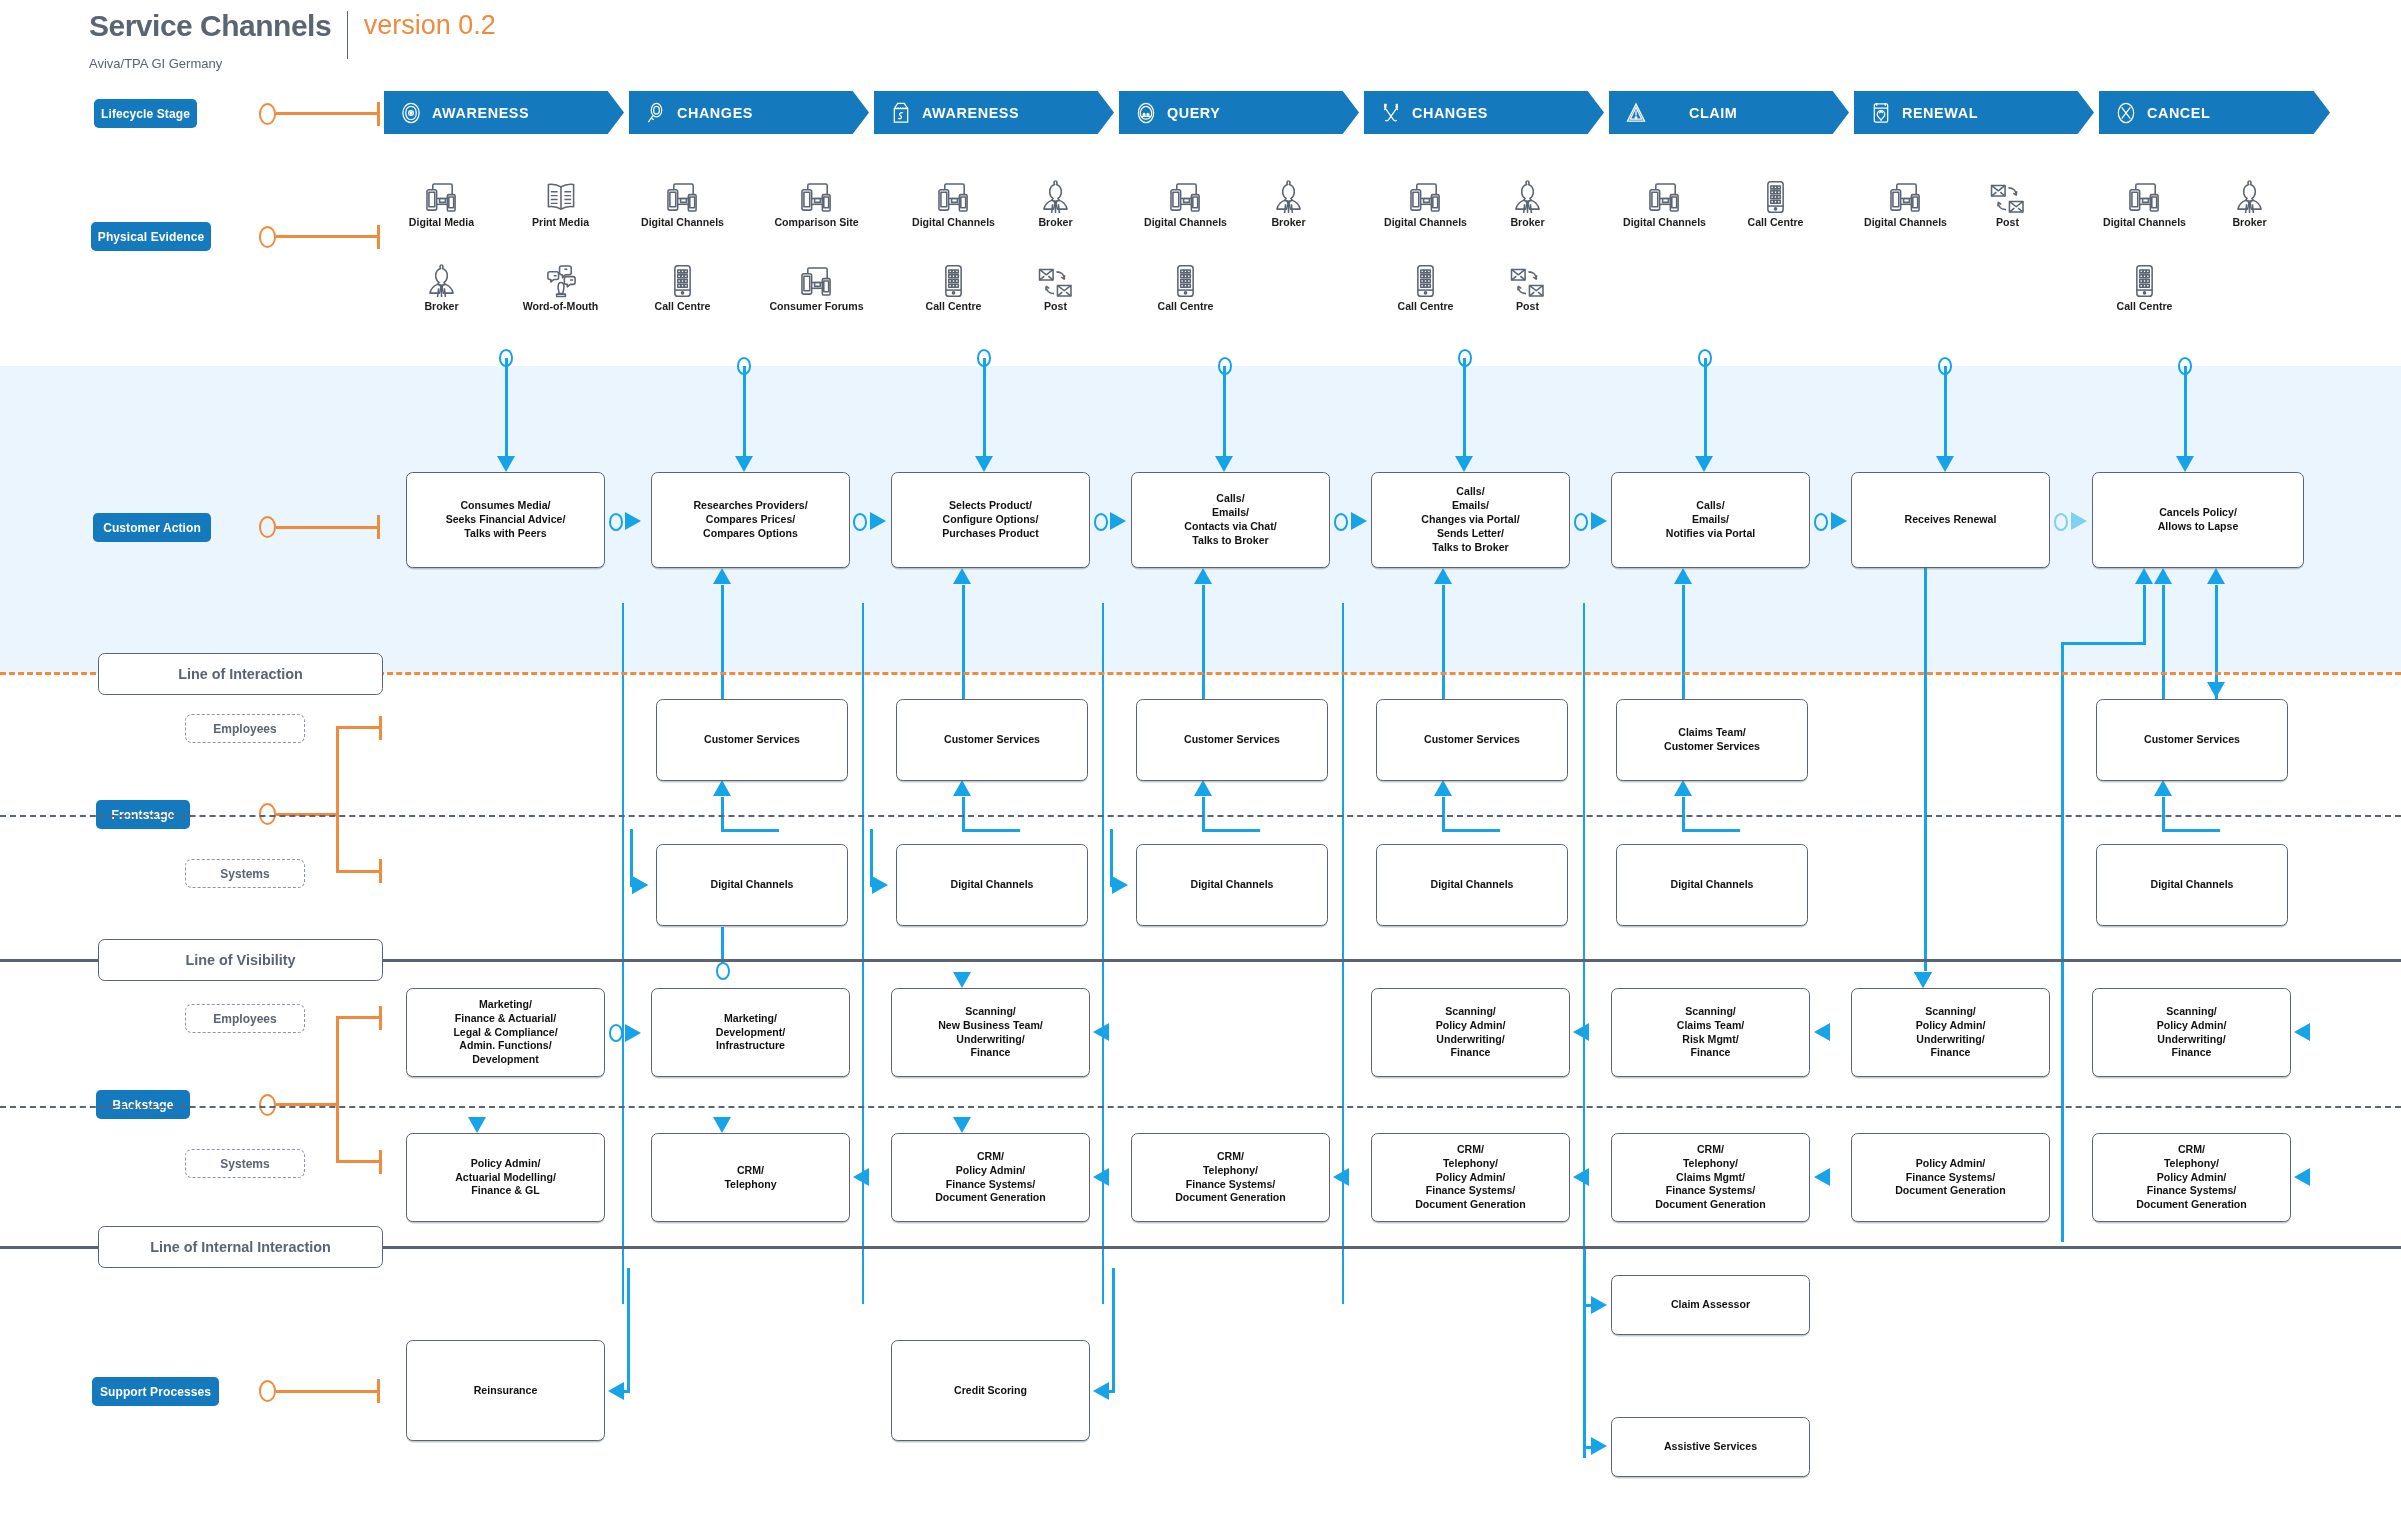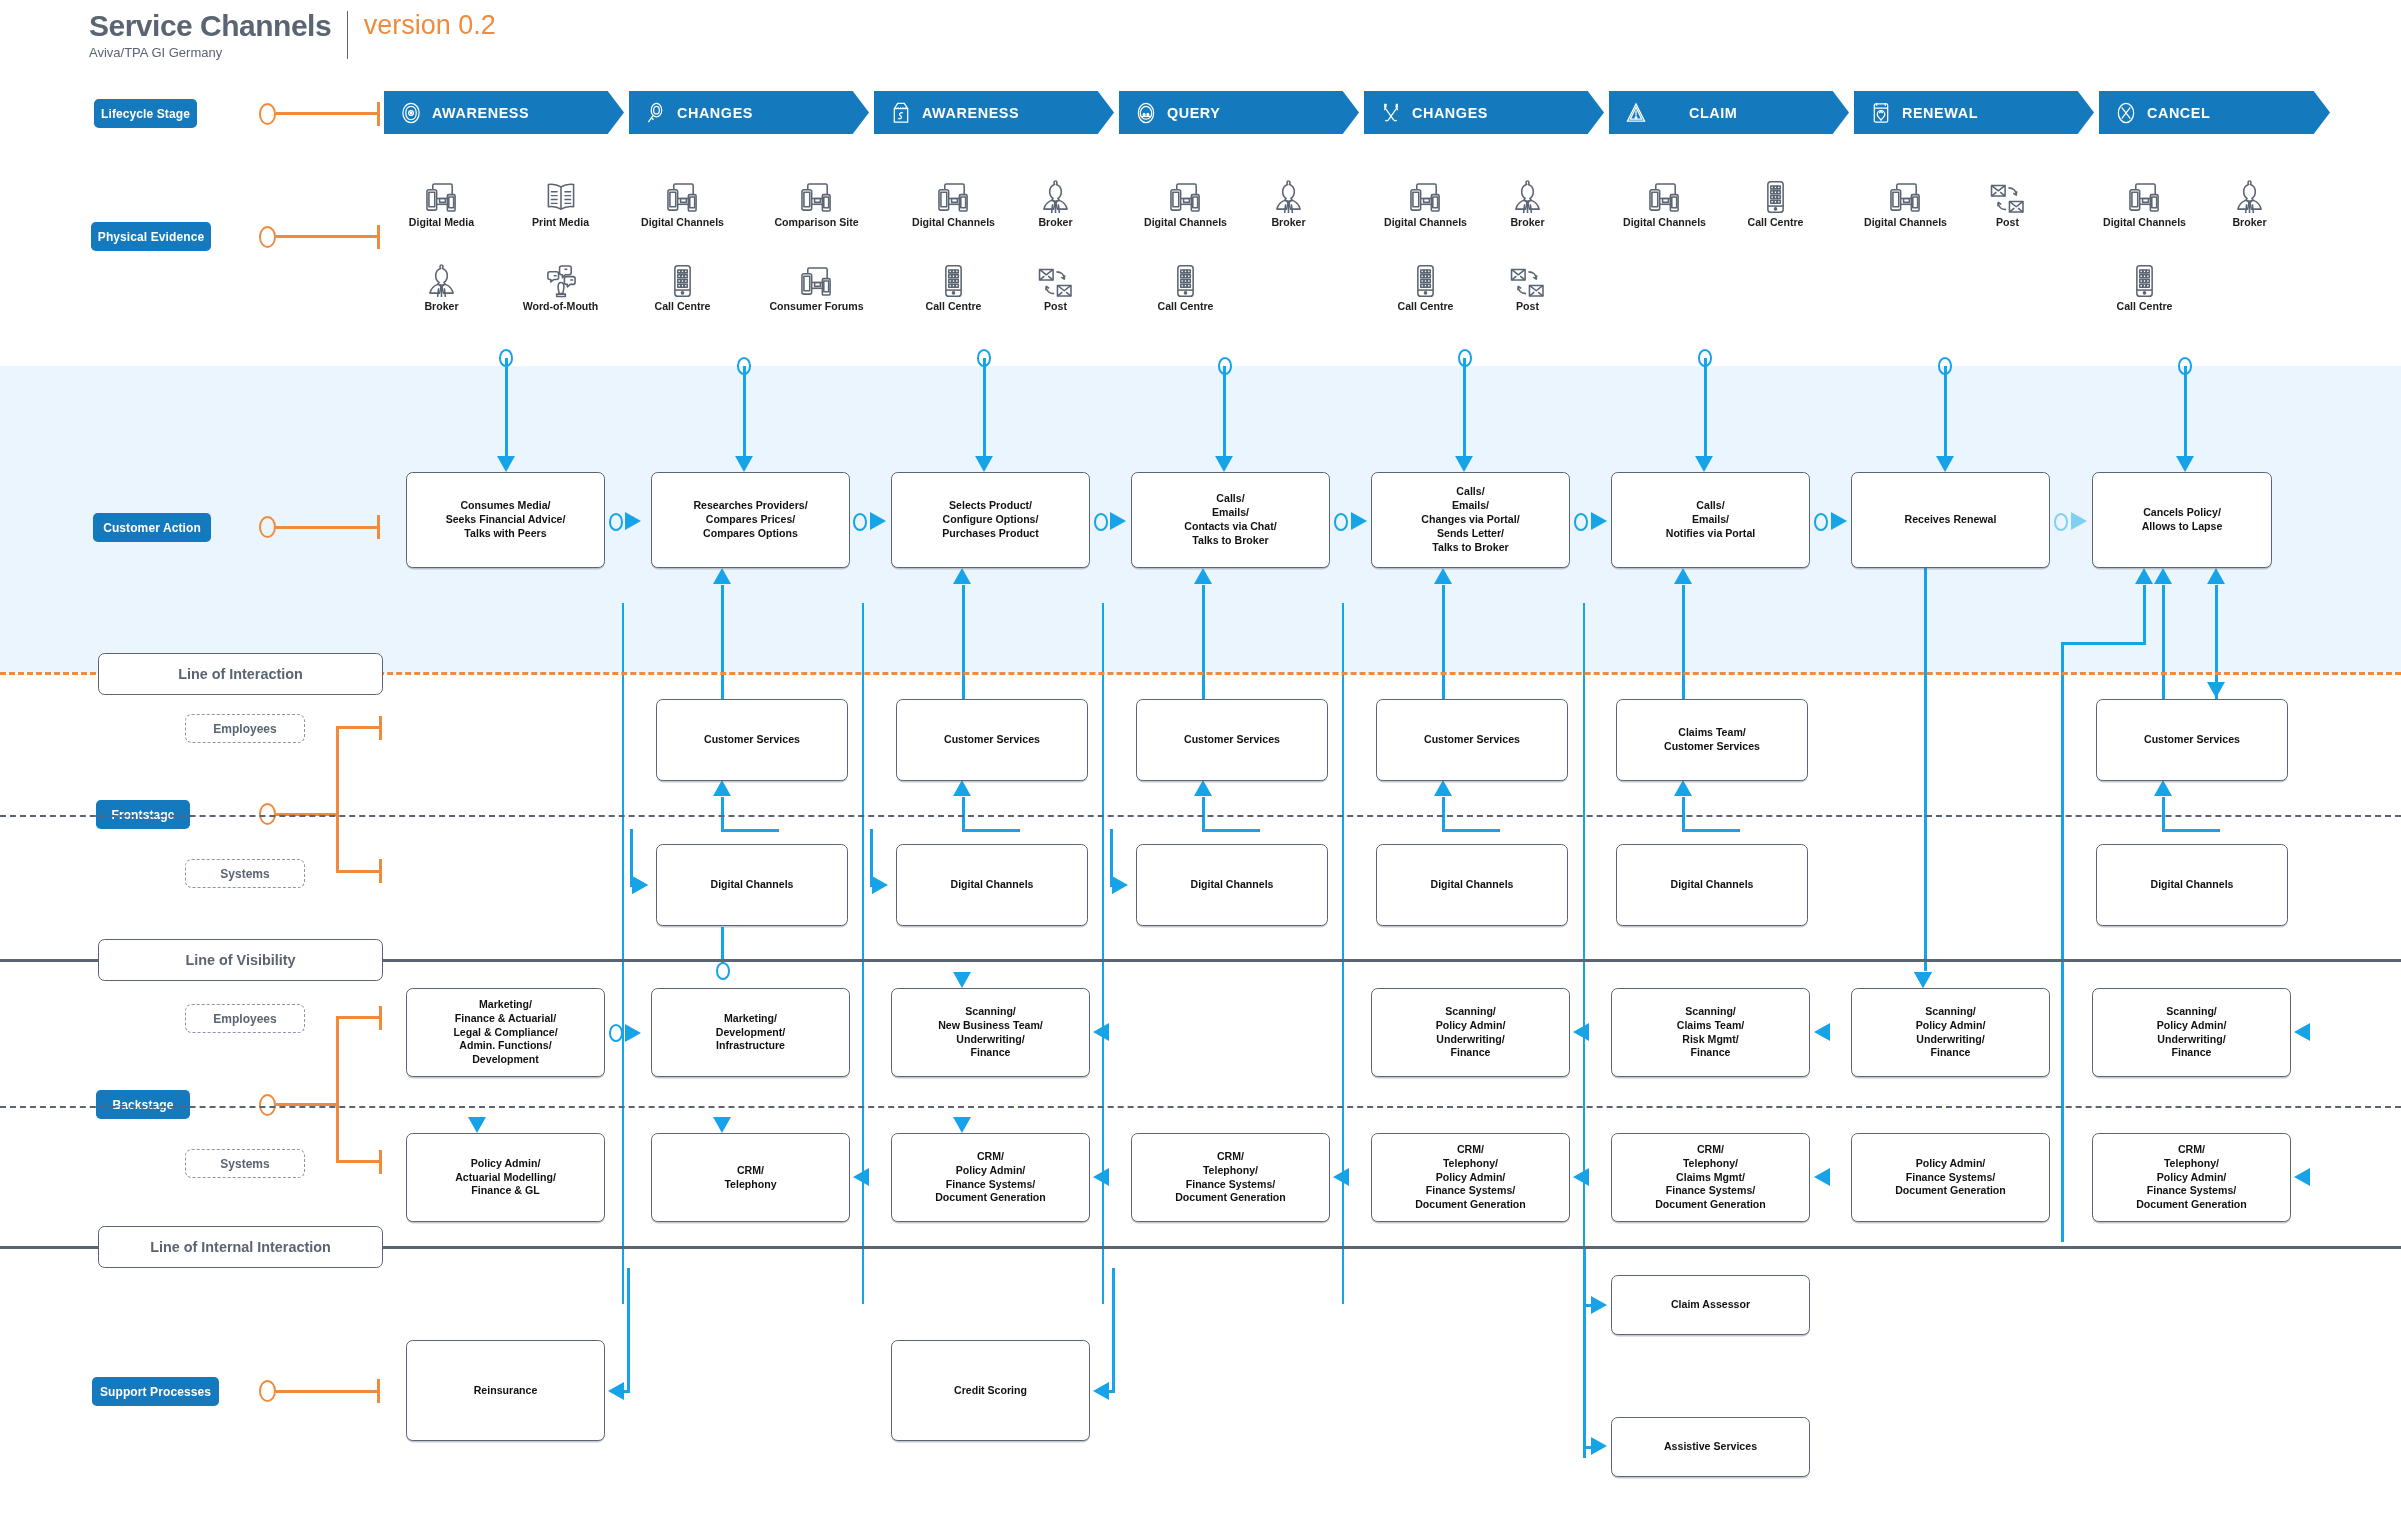--- a/index.html
+++ b/index.html
@@ -6,21 +6,21 @@
   body{width:2401px;height:1537px;position:relative;font-family:"Liberation Sans",sans-serif;overflow:hidden;}
   #stage{position:absolute;left:0;top:0;width:2401px;height:1537px;}
 
   
   .band{position:absolute;left:0;width:2401px;}
   .band-customer{top:366px;height:307px;background:#eaf5fd;}
 
   
   .title-wrap{position:absolute;left:89px;top:10.6px;display:flex;align-items:flex-start;}
   .title-main{font-size:30px;font-weight:bold;color:#5a6472;line-height:1.0;letter-spacing:-0.5px;}
-  .title-sub{font-size:13px;color:#5a6472;margin-top:4px;}
+  .title-sub{font-size:13px;color:#5a6472;margin-top:15px;}
   .title-div{width:1.9px;height:48px;background:#5a6472;margin:0 15.4px;}
   .title-ver{font-size:27px;color:#f08b3e;line-height:1.0;margin-top:1.9px;}
 
   
   .pill{position:absolute;background:#1579bd;color:#fff;border-radius:4.8px;
         font-size:12px;font-weight:bold;display:flex;align-items:center;justify-content:center;
         text-align:center;letter-spacing:0.1px;}
   .pill-dash{position:absolute;border:1.4px dashed #8b95a3;border-radius:6.7px;color:#5a6472;
         font-size:12px;font-weight:bold;display:flex;align-items:center;justify-content:center;background:#fff;}
   .linebox{position:absolute;border:1.9px solid #5a6472;border-radius:6.7px;background:#fff;
@@ -771,21 +771,21 @@
       </div>
       <div class="nbox" style="left: 1371px; top: 472px; width: 199px; height: 96px;">
         <span>Calls/<br>Emails/<br>Changes via Portal/<br>Sends Letter/<br>Talks to Broker</span>
       </div>
       <div class="nbox" style="left: 1611px; top: 472px; width: 199px; height: 96px;">
         <span>Calls/<br>Emails/<br>Notifies via Portal</span>
       </div>
       <div class="nbox" style="left: 1851px; top: 472px; width: 199px; height: 96px;">
         <span>Receives Renewal</span>
       </div>
-      <div class="nbox" style="left: 2092px; top: 472px; width: 180px; height: 96px; align-items: center;">
+      <div class="nbox" style="left: 2092px; top: 472px; width: 212px; height: 96px; align-items: center;">
         <span>Cancels Policy/<br>Allows to Lapse</span>
       </div>
       <div class="nbox" style="left: 656px; top: 699px; width: 192px; height: 82px;">
         <span>Customer Services</span>
       </div>
       <div class="nbox" style="left: 896px; top: 699px; width: 192px; height: 82px;">
         <span>Customer Services</span>
       </div>
       <div class="nbox" style="left: 1136px; top: 699px; width: 192px; height: 82px;">
         <span>Customer Services</span>

